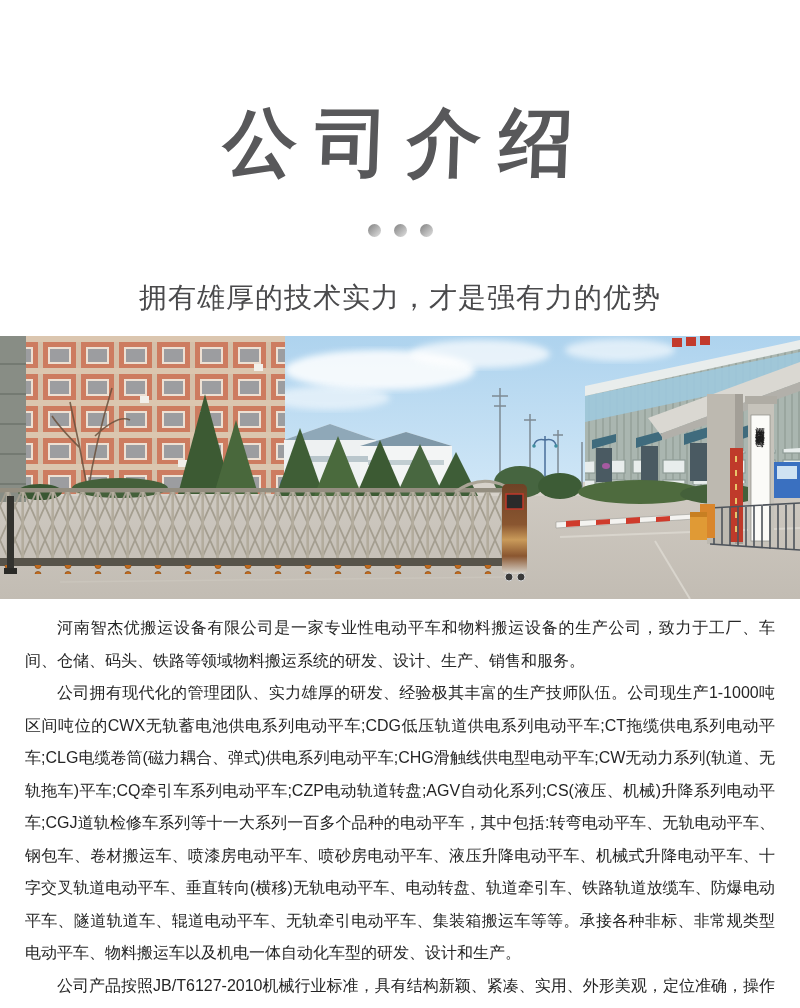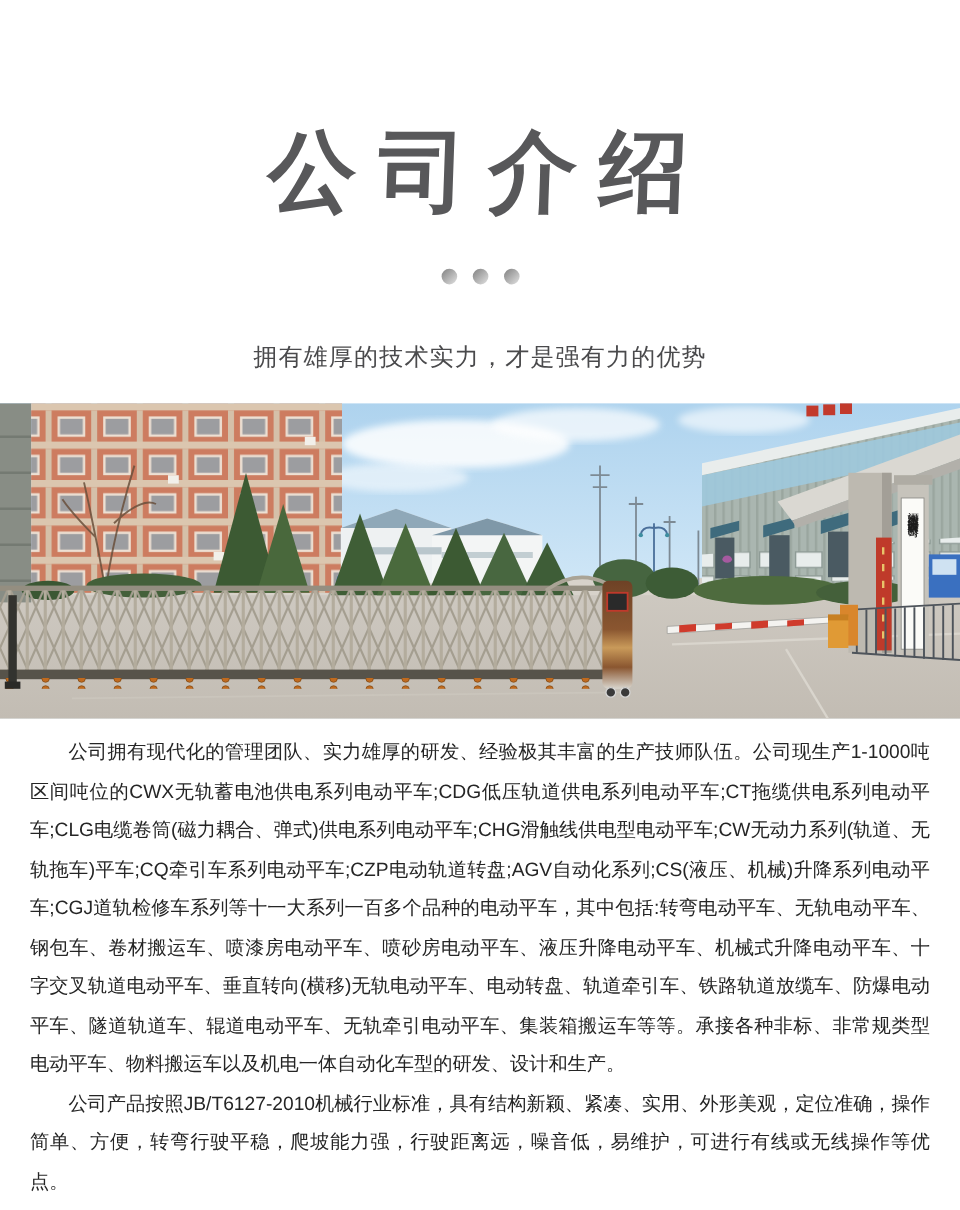--- a/index.html
+++ b/index.html
@@ -15,21 +15,21 @@
     color:#58585a;letter-spacing:18px;text-indent:18px;
     transform:skewX(-2deg);
   }
   .dots{margin-top:42px;display:flex;justify-content:center;gap:13px;}
   .dot{
     width:13px;height:13px;border-radius:50%;
     background:linear-gradient(135deg,#8a8a8a 10%,#d8d8d8 90%);
   }
   .subtitle{
     margin:44px 0 0 0;
-    font-size:20px;line-height:34px;font-weight:500;color:#4a4a4c;
+    font-size:28px;line-height:34px;font-weight:500;color:#4a4a4c;
     letter-spacing:1px;text-align:center;
   }
   .photo{
     margin:21px 0 0 0;width:800px;height:263px;display:block;position:relative;
   }
   .photo svg{display:block;}
   .intro{
     padding:13px 25px 12px 25px;
     font-size:16px;line-height:32.5px;text-align:justify;color:#252525;
   }
@@ -230,17 +230,18 @@
       </g>
 
       <g>
         <rect x="7" y="160" width="7" height="76" fill="#33332f"></rect>
         <rect x="4" y="232" width="13" height="6" fill="#2a2a27"></rect>
       </g>
     </svg>
   </figure>
 
   <section class="intro">
+    <p>河南智杰优搬运设备有限公司是一家专业性电动平车和物料搬运设备的生产公司，致力于工厂、车间、仓储、码头、铁路等领域物料搬运系统的研发、设计、生产、销售和服务。</p>
     <p>公司拥有现代化的管理团队、实力雄厚的研发、经验极其丰富的生产技师队伍。公司现生产1-1000吨区间吨位的CWX无轨蓄电池供电系列电动平车;CDG低压轨道供电系列电动平车;CT拖缆供电系列电动平车;CLG电缆卷筒(磁力耦合、弹式)供电系列电动平车;CHG滑触线供电型电动平车;CW无动力系列(轨道、无轨拖车)平车;CQ牵引车系列电动平车;CZP电动轨道转盘;AGV自动化系列;CS(液压、机械)升降系列电动平车;CGJ道轨检修车系列等十一大系列一百多个品种的电动平车，其中包括:转弯电动平车、无轨电动平车、钢包车、卷材搬运车、喷漆房电动平车、喷砂房电动平车、液压升降电动平车、机械式升降电动平车、十字交叉轨道电动平车、垂直转向(横移)无轨电动平车、电动转盘、轨道牵引车、铁路轨道放缆车、防爆电动平车、隧道轨道车、辊道电动平车、无轨牵引电动平车、集装箱搬运车等等。承接各种非标、非常规类型电动平车、物料搬运车以及机电一体自动化车型的研发、设计和生产。</p>
     <p>公司产品按照JB/T6127-2010机械行业标准，具有结构新颖、紧凑、实用、外形美观，定位准确，操作简单、方便，转弯行驶平稳，爬坡能力强，行驶距离远，噪音低，易维护，可进行有线或无线操作等优点。</p>
   </section>
 
 </div>
 
 </body></html>

